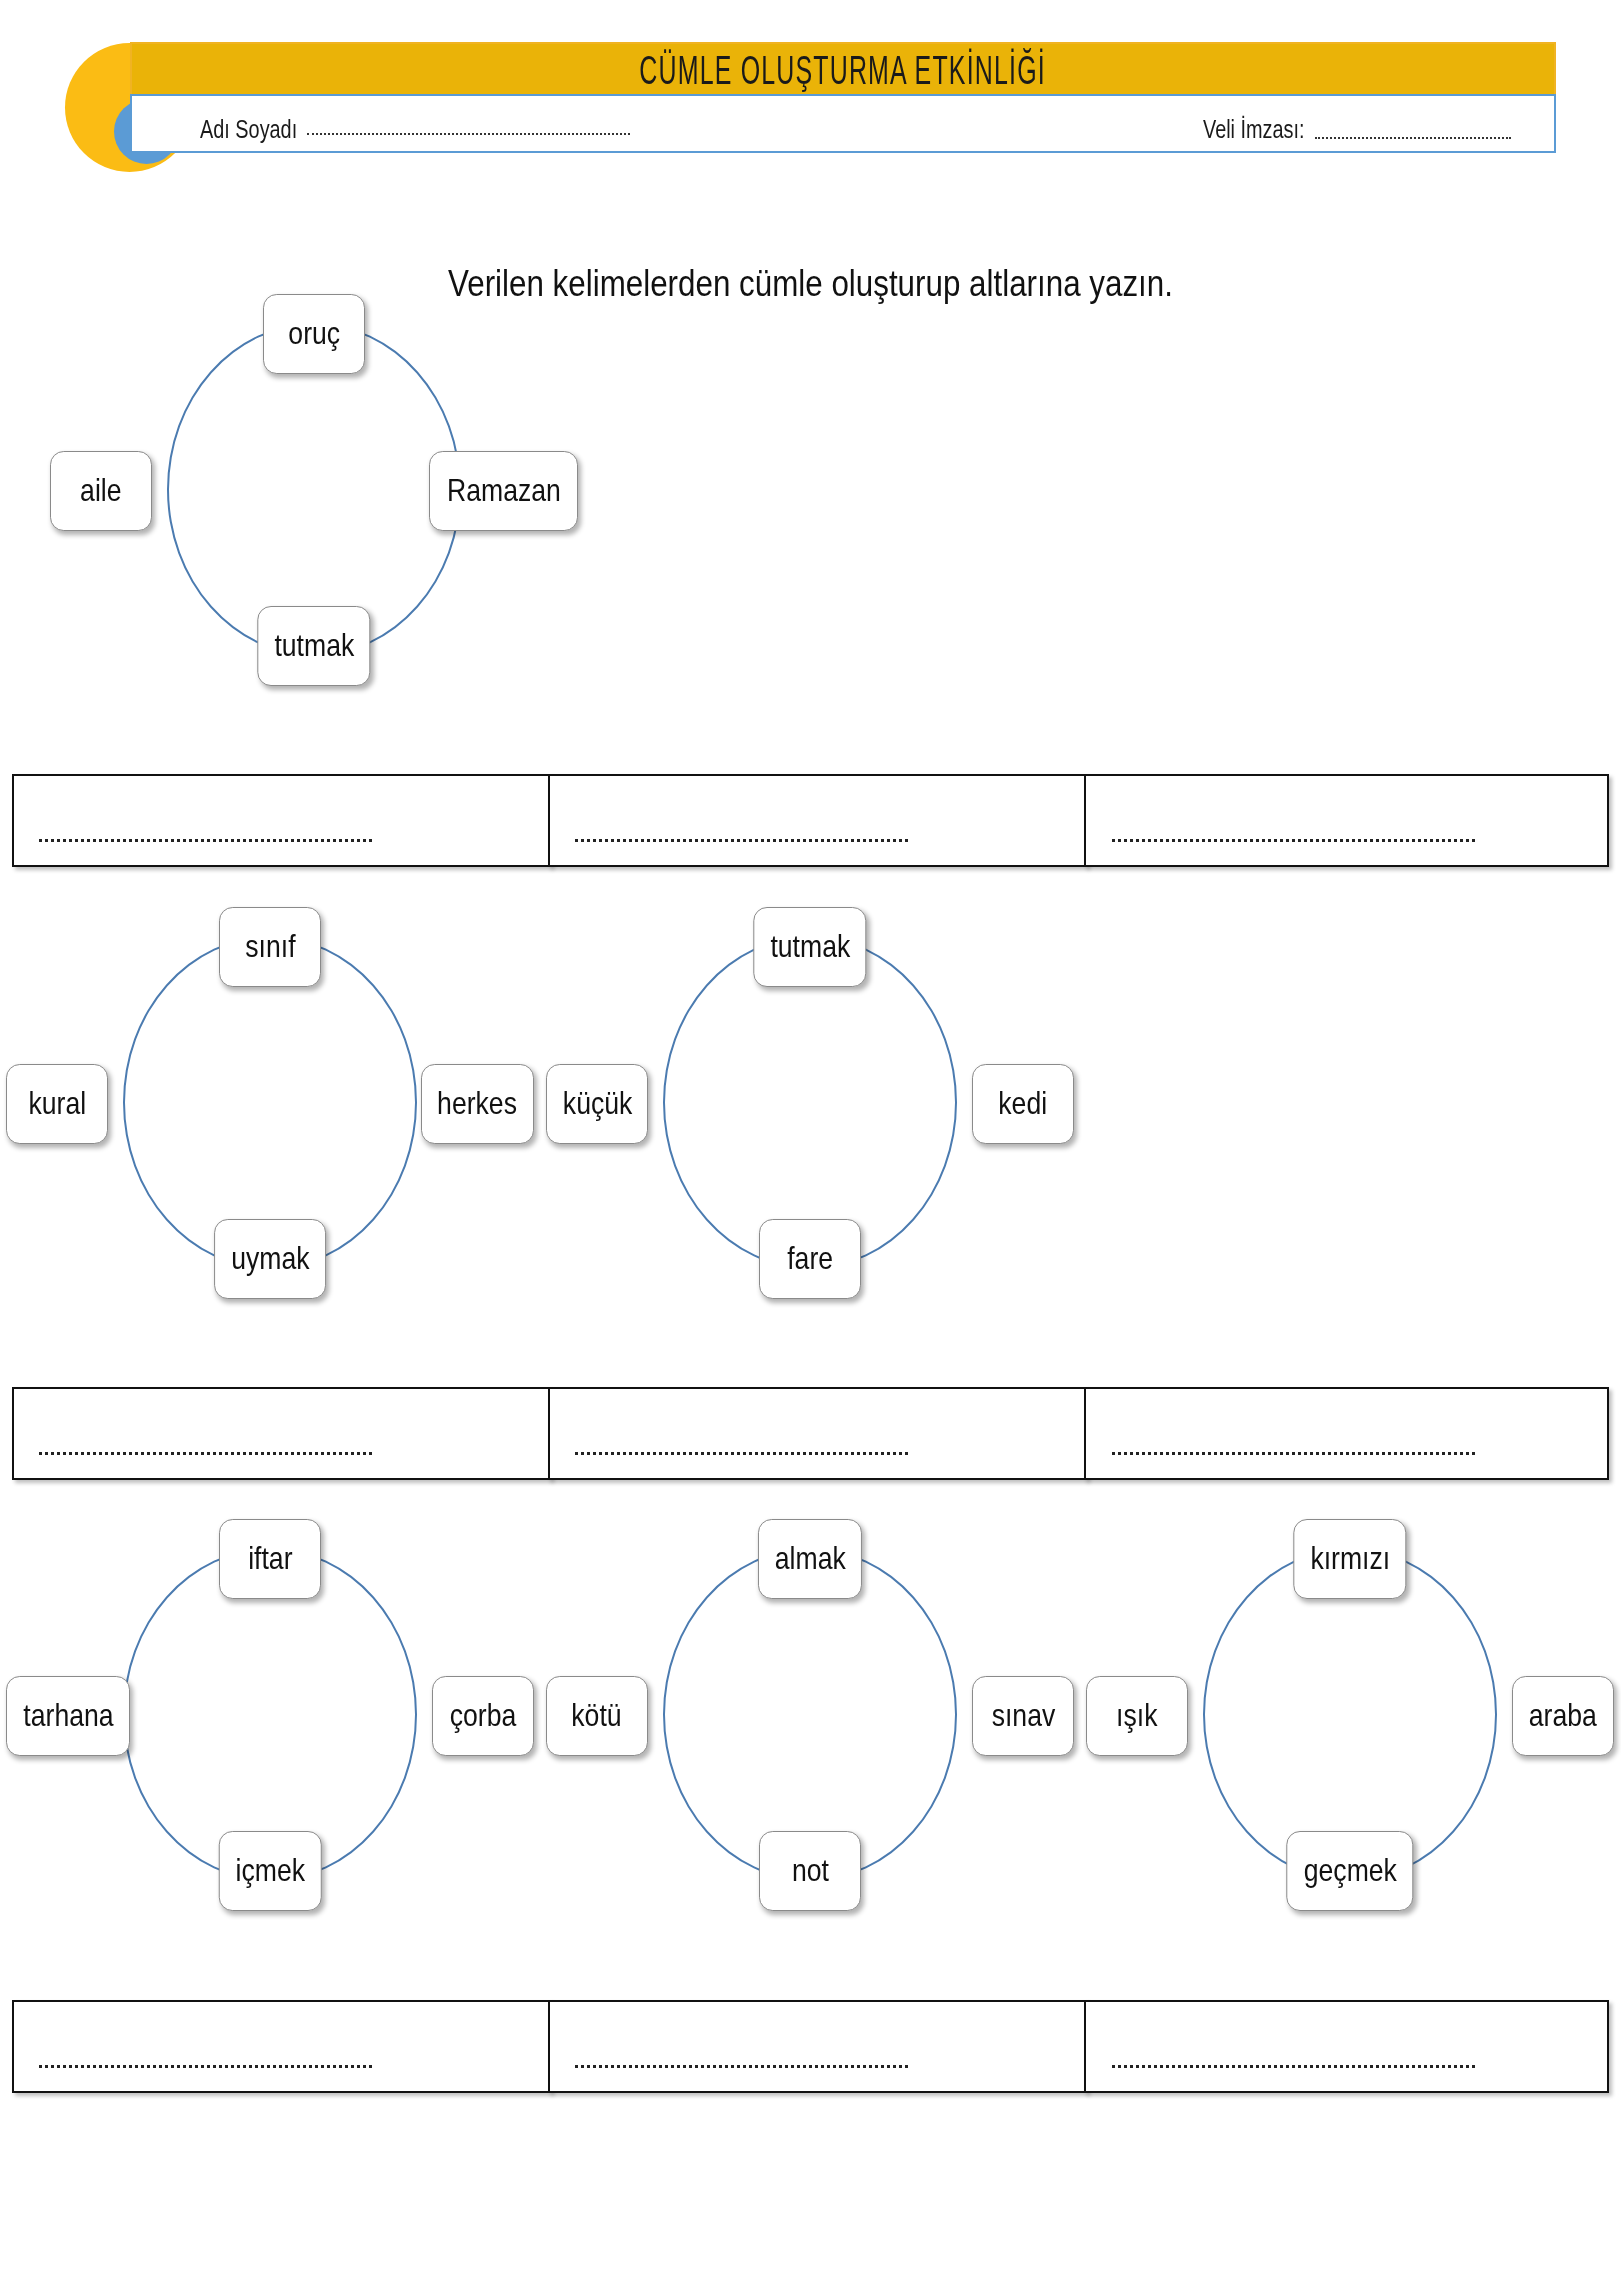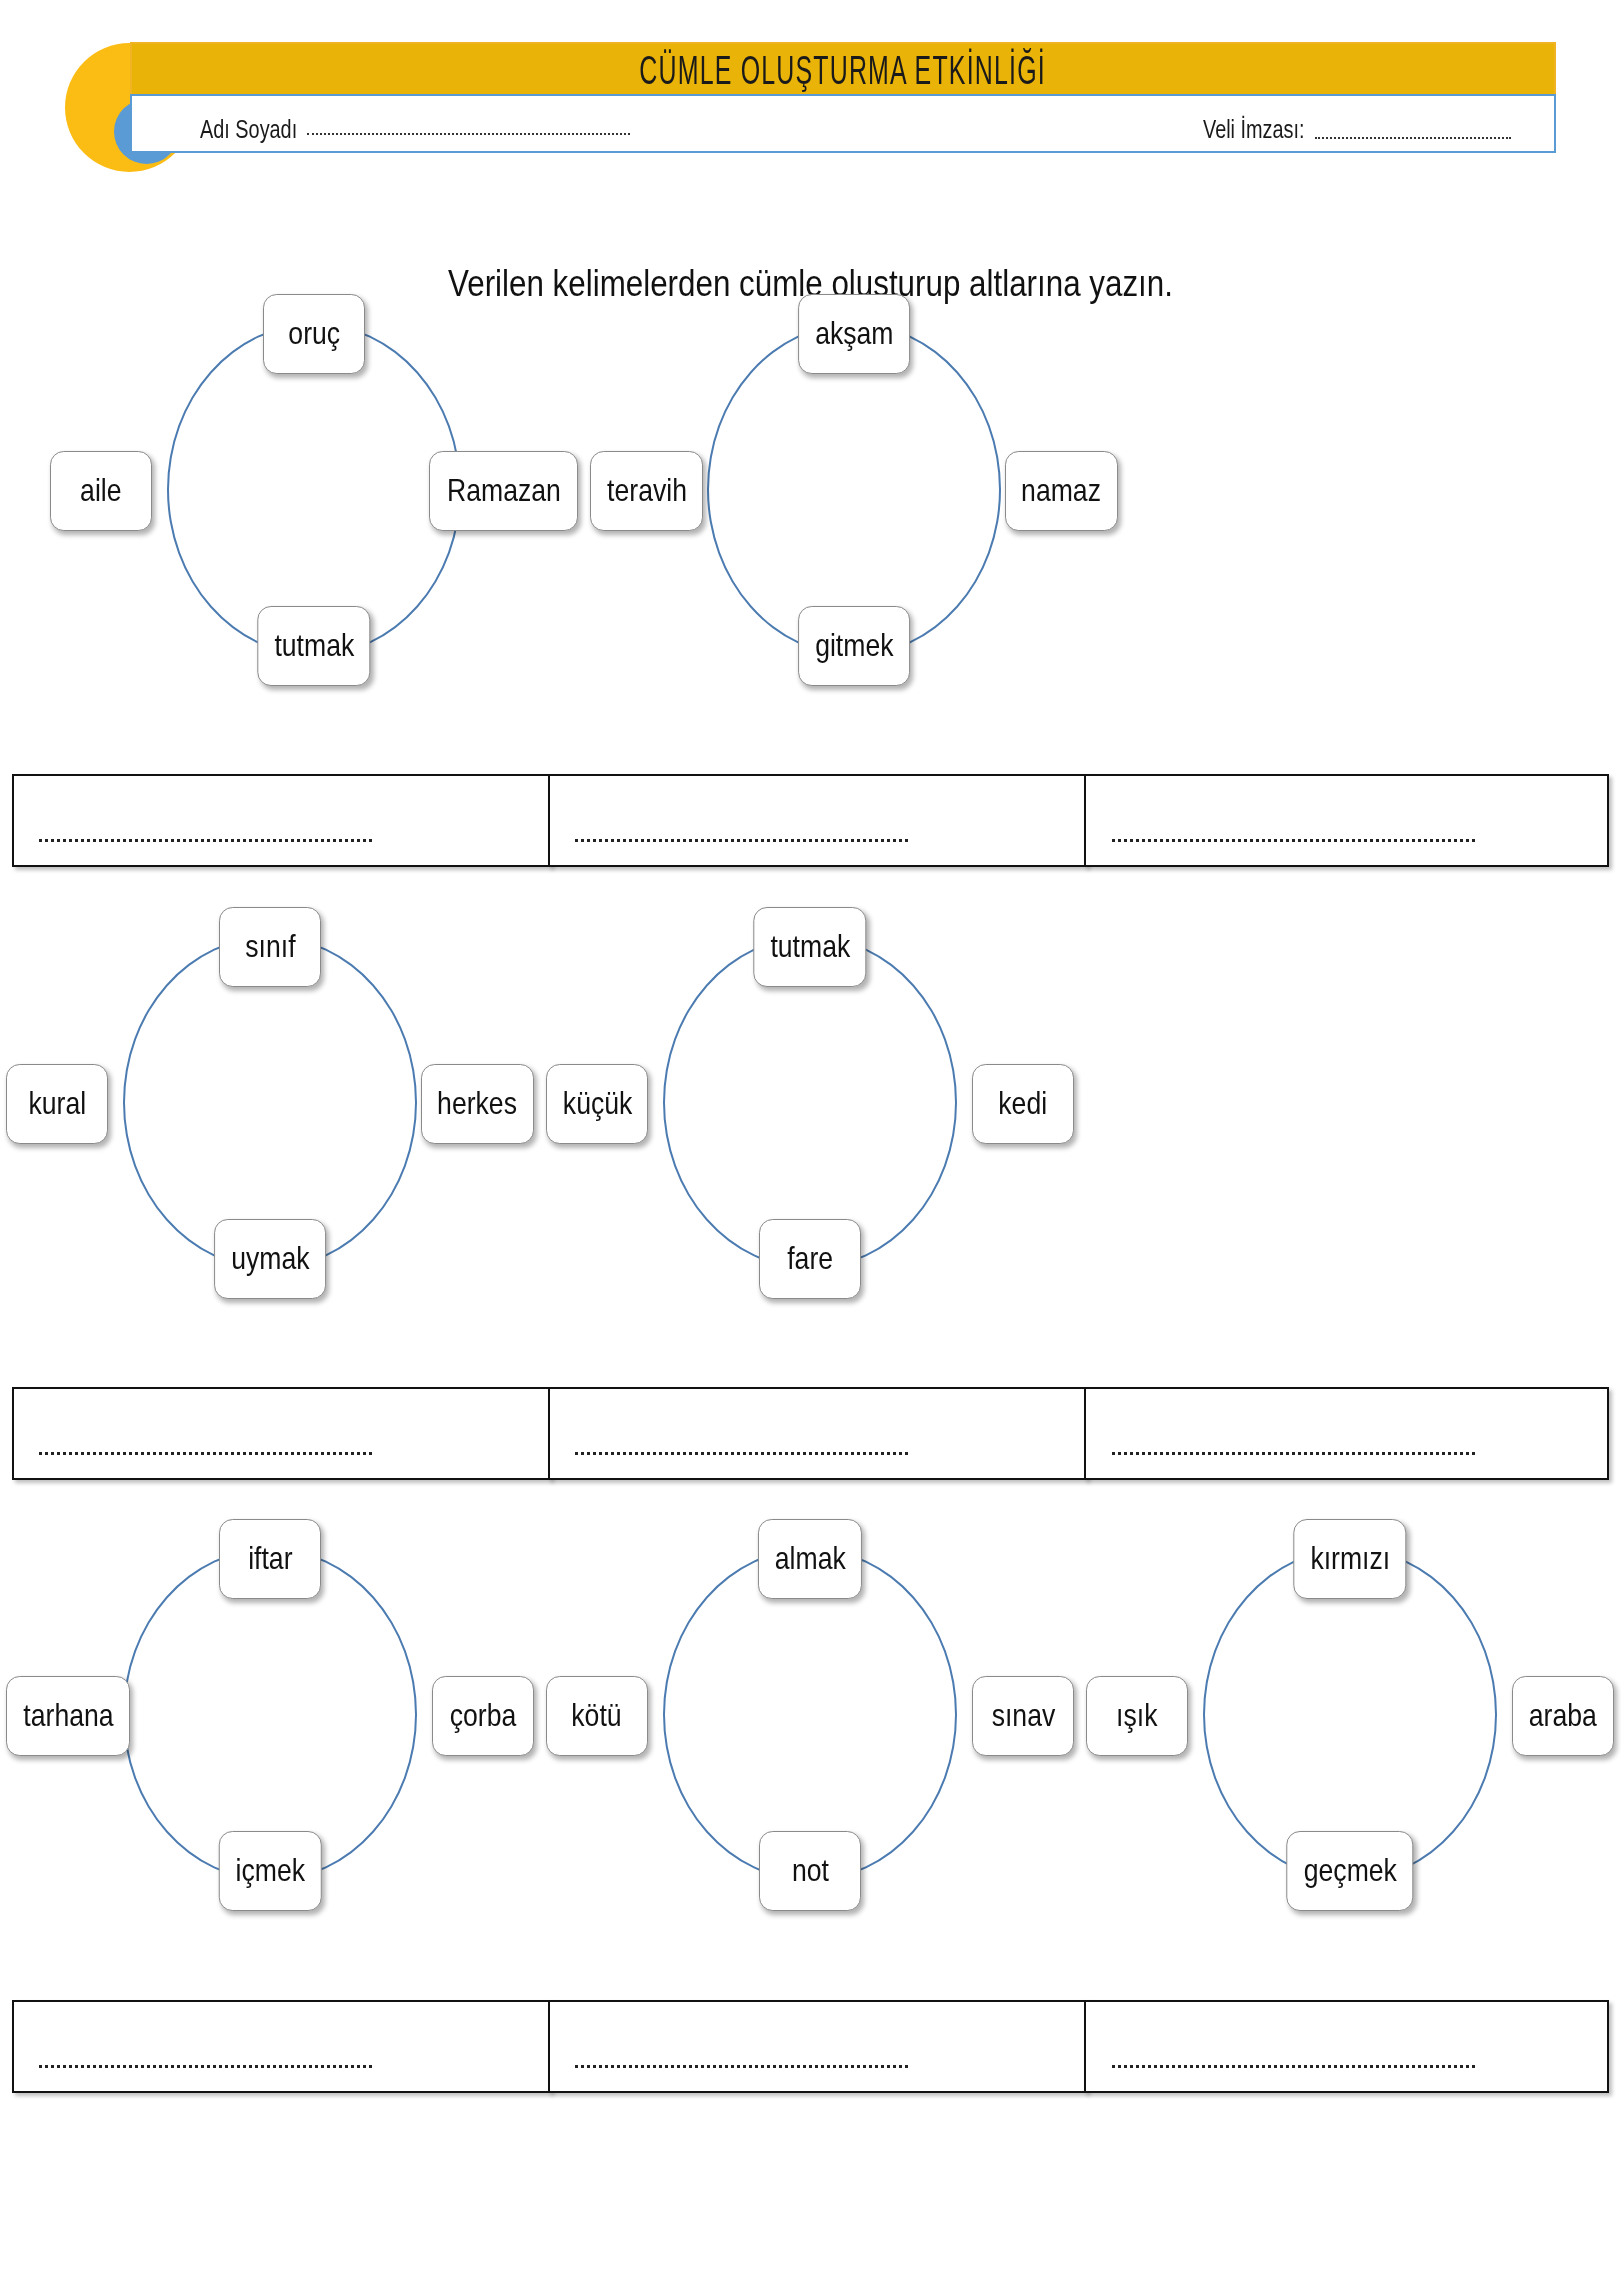--- a/index.html
+++ b/index.html
@@ -279,35 +279,20 @@
         <span>aile</span>
       </div>
     <div class="wbox right">
         <span>Ramazan</span>
       </div>
     <div class="wbox bottom">
         <span>tutmak</span>
       </div>
   </div>
 
-  <div class="group">
-    <div class="ring"></div>
-    <div class="wbox top">
-        <span>akşam</span>
-      </div>
-    <div class="wbox left">
-        <span>teravih</span>
-      </div>
-    <div class="wbox right">
-        <span>namaz</span>
-      </div>
-    <div class="wbox bottom">
-        <span>gitmek</span>
-      </div>
-  </div>
 
 
 </div>
 
 <div class="answer-row" id="answer-row-0">
   <div class="answer-box a0">
       <div class="answer-line"></div>
     </div>
   <div class="answer-box a1">
       <div class="answer-line"></div>

